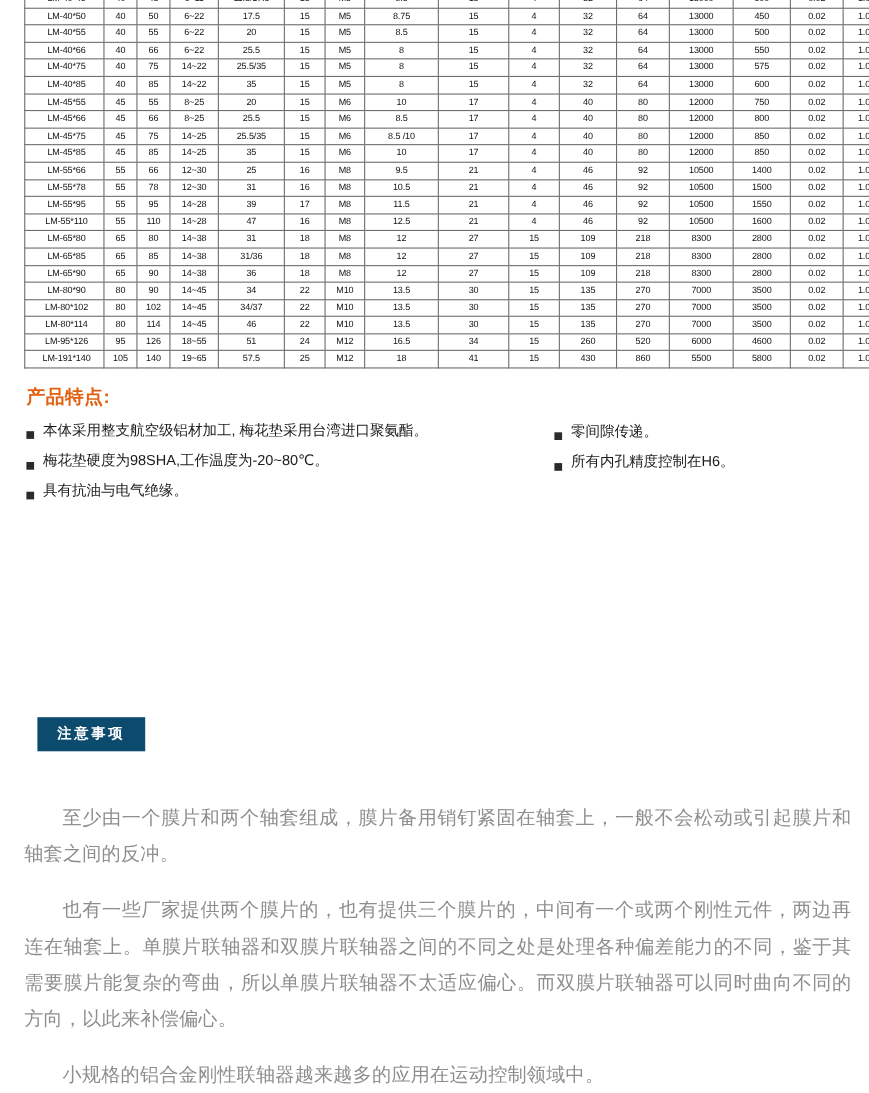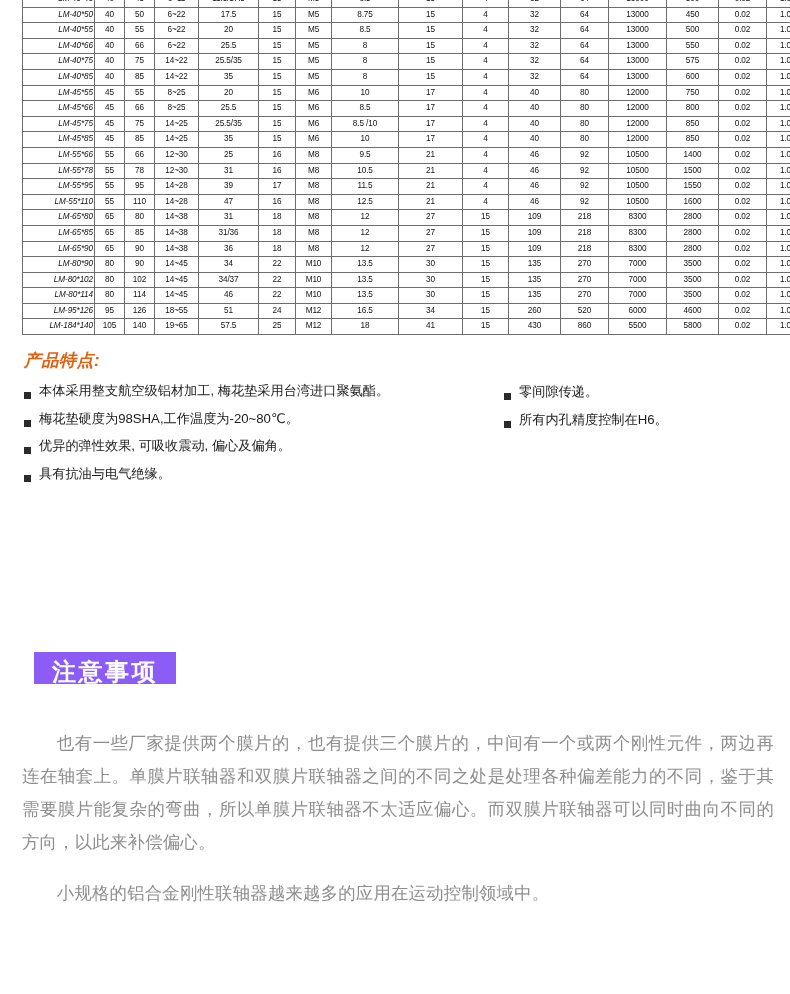--- a/index.html
+++ b/index.html
@@ -36,21 +36,21 @@
     line-height: 14.6px;
     text-align: center;
     vertical-align: middle;
     padding: 0 1px;
     color: #111;
     white-space: nowrap;
     overflow: hidden;
     background: #fff;
     letter-spacing: -0.1px;
   }
-  table.spec td.c0 { text-align: right; padding-left: 5px; font-style: italic; }
+  table.spec td.c0 { text-align: center; padding-left: 5px; }
 
   
   col.w0 { width: 72px; }
   col.w1 { width: 30px; }
   col.w2 { width: 30px; }
   col.w3 { width: 44px; }
   col.w4 { width: 60px; }
   col.w5 { width: 37px; }
   col.w6 { width: 36px; }
   col.w7 { width: 67px; }
@@ -70,21 +70,20 @@
     top: 349px;
     width: 745px;
   }
   .features-title {
     font-size: 17px;
     font-weight: bold;
     color: #e2600f;
     letter-spacing: 0.5px;
     margin: 0 0 10px 0;
     font-family: "Liberation Sans", "DejaVu Sans", sans-serif;
-    font-style: italic;
   }
   .feat-cols {
     display: flex;
     align-items: flex-start;
   }
   .feat-col-left { width: 480px; }
   .feat-col-right { width: 265px; padding-top: 1px; }
   .feat-item {
     display: flex;
     align-items: flex-end;
@@ -101,26 +100,26 @@
     margin-top: 5px;
     flex-shrink: 0;
   }
   .feat-text { flex: 1; }
 
   
   .notes-badge {
     position: absolute;
     left: 34px;
     top: 652px;
-    background: #8b5cf6;
+    background: #0c4a6e;
     color: #ffffff;
-    font-size: 24px;
+    font-size: 13px;
     font-weight: bold;
     letter-spacing: 2.5px;
-    padding: 8px 18px 0 18px;
+    padding: 8px 18px 10px 18px;
     line-height: 1;
     font-family: "Liberation Sans", "DejaVu Sans", sans-serif;
   }
   .notes-body {
     position: absolute;
     left: 22px;
     top: 727px;
     width: 752px;
     font-size: 17.4px;
     line-height: 33px;
@@ -531,21 +530,21 @@
           <td class="c8">34</td>
           <td class="c9">15</td>
           <td class="c10">260</td>
           <td class="c11">520</td>
           <td class="c12">6000</td>
           <td class="c13">4600</td>
           <td class="c14">0.02</td>
           <td class="c15">1.0</td>
         </tr>
         <tr>
-          <td class="c0">LM-184*140</td>
+          <td class="c0">LM-191*140</td>
           <td class="c1">105</td>
           <td class="c2">140</td>
           <td class="c3">19~65</td>
           <td class="c4">57.5</td>
           <td class="c5">25</td>
           <td class="c6">M12</td>
           <td class="c7">18</td>
           <td class="c8">41</td>
           <td class="c9">15</td>
           <td class="c10">430</td>
@@ -563,24 +562,20 @@
   <div class="features-title">产品特点:</div>
   <div class="feat-cols">
     <div class="feat-col-left">
       <div class="feat-item">
         <span class="feat-bullet"></span>
         <span class="feat-text">本体采用整支航空级铝材加工, 梅花垫采用台湾进口聚氨酯。</span>
       </div>
       <div class="feat-item">
         <span class="feat-bullet"></span>
         <span class="feat-text">梅花垫硬度为98SHA,工作温度为-20~80℃。</span>
-      </div>
-      <div class="feat-item">
-        <span class="feat-bullet"></span>
-        <span class="feat-text">优异的弹性效果, 可吸收震动, 偏心及偏角。</span>
       </div>
       <div class="feat-item">
         <span class="feat-bullet"></span>
         <span class="feat-text">具有抗油与电气绝缘。</span>
       </div>
     </div>
     <div class="feat-col-right">
       <div class="feat-item">
         <span class="feat-bullet"></span>
         <span class="feat-text">零间隙传递。</span>
@@ -589,15 +584,16 @@
         <span class="feat-bullet"></span>
         <span class="feat-text">所有内孔精度控制在H6。</span>
       </div>
     </div>
   </div>
 </div>
 
 <div class="notes-badge">注意事项</div>
 
 <div class="notes-body">
+  <p>至少由一个膜片和两个轴套组成，膜片备用销钉紧固在轴套上，一般不会松动或引起膜片和轴套之间的反冲。</p>
   <p>也有一些厂家提供两个膜片的，也有提供三个膜片的，中间有一个或两个刚性元件，两边再连在轴套上。单膜片联轴器和双膜片联轴器之间的不同之处是处理各种偏差能力的不同，鉴于其需要膜片能复杂的弯曲，所以单膜片联轴器不太适应偏心。而双膜片联轴器可以同时曲向不同的方向，以此来补偿偏心。</p>
   <p>小规格的铝合金刚性联轴器越来越多的应用在运动控制领域中。</p>
 </div>
 
 </body></html>

